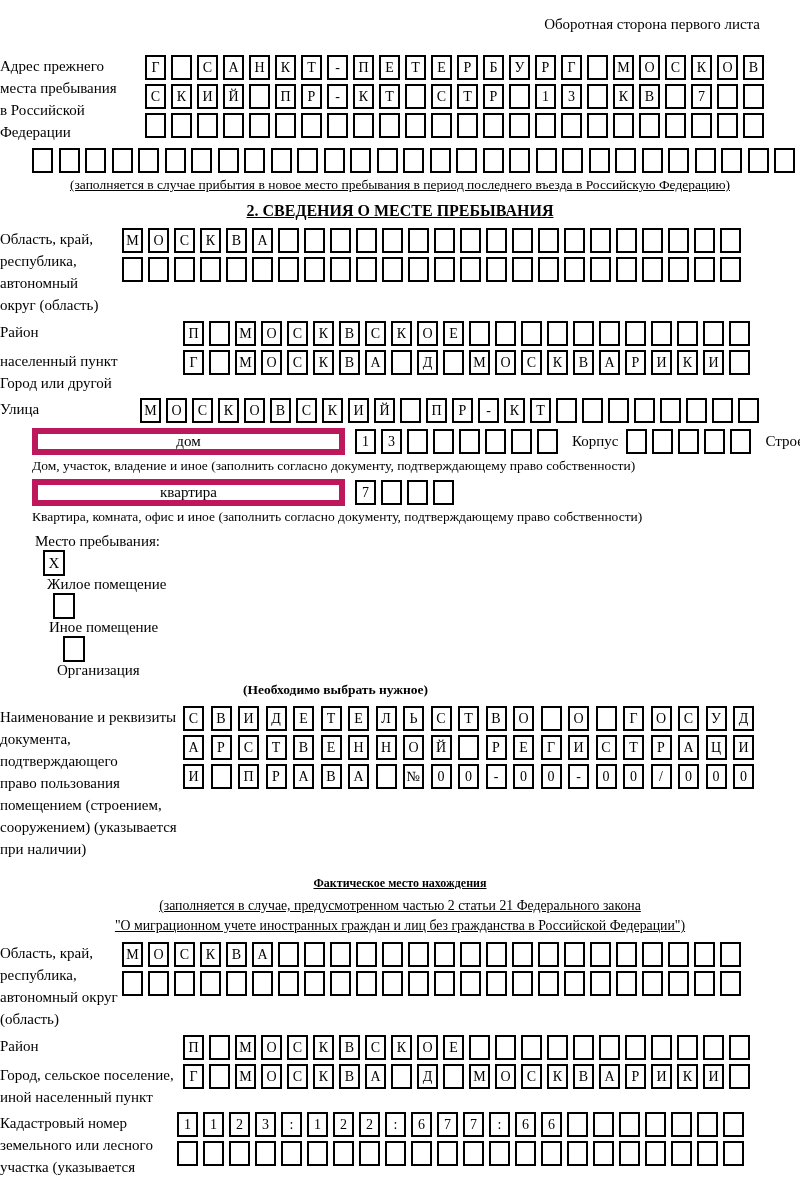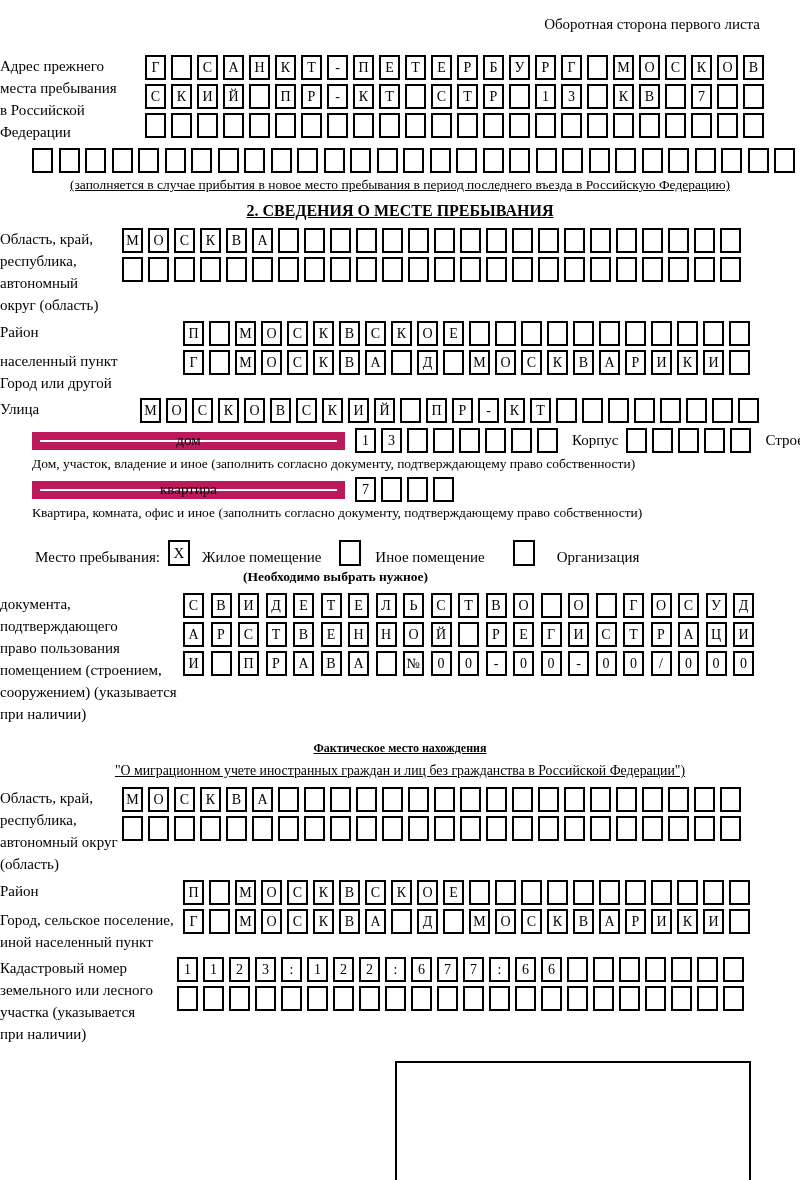--- a/index.html
+++ b/index.html
@@ -20,27 +20,27 @@
     width:21px;height:25px;border:2px solid #000;box-sizing:border-box;
     display:flex;align-items:center;justify-content:center;
     font-size:14px;flex:0 0 auto;background:#fff;
   }
   .fullrow{padding-left:32px;margin-top:5px;}
   .fullrow .boxes{gap:5.5px;}
   .note{font-size:13.5px;margin-top:4px;}
   .h2{font-size:16px;margin-top:9px;}
   .domrow{display:flex;align-items:center;padding-left:32px;margin-top:5px;}
   .widebox{
-    width:313px;height:18px;border:8px solid #be185d;box-sizing:border-box;
+    width:313px;height:27px;border:6px solid #be185d;box-sizing:border-box;
     display:flex;align-items:center;justify-content:center;font-size:15px;flex:0 0 auto;
   }
   .inline-lbl{font-size:15px;margin:0 8px 0 14px;}
   .domrow .boxes{margin-left:10px;}
   .cap{font-size:13.5px;padding-left:35px;margin-top:3px;}
-  .checkrow{display:flex;align-items:flex-end;padding-left:35px;margin-top:19px;font-size:15px;}
+  .checkrow{display:flex;align-items:flex-start;padding-left:35px;margin-top:8px;font-size:15px;flex-direction:column;}
   .cb{
     width:22px;height:26px;border:2px solid #000;box-sizing:border-box;
     display:flex;align-items:center;justify-content:center;font-size:15px;flex:0 0 auto;
   }
   .subnote{font-size:13.5px;margin-left:243px;margin-top:3px;font-weight:bold;}
   .h3{font-size:12px;margin-top:16px;}
   .smallnote{font-size:13.8px;margin-top:5px;line-height:20px;}
   .stampbox{
     width:356px;height:174px;border:2px solid #000;box-sizing:border-box;
     margin:16px 0 0 395px;background:#fff;
@@ -373,20 +373,21 @@
     <span style="margin-left:12px">Жилое помещение</span>
     <span class="cb" style="margin-left:18px"></span>
     <span style="margin-left:14px">Иное помещение</span>
     <span class="cb" style="margin-left:28px"></span>
     <span style="margin-left:22px">Организация</span>
   </div>
   <div class="subnote">(Необходимо выбрать нужное)</div>
 
   <div class="fieldrow mt8">
     <div class="lbl w183">
+        <div>Наименование и реквизиты</div>
         <div>документа, подтверждающего</div>
         <div>право пользования</div>
         <div>помещением (строением,</div>
         <div>сооружением) (указывается</div>
         <div>при наличии)</div>
       </div>
     <div class="boxcol">
       <div class="boxes gapwide">
           <span class="cell">С</span>
           <span class="cell">В</span>
@@ -454,20 +455,21 @@
           <span class="cell">/</span>
           <span class="cell">0</span>
           <span class="cell">0</span>
           <span class="cell">0</span>
         </div>
     </div>
   </div>
 
   <div class="h3 center bold">Фактическое место нахождения</div>
   <div class="smallnote center">
+      <div>(заполняется в случае, предусмотренном частью 2 статьи 21 Федерального закона</div>
       <div>"О миграционном учете иностранных граждан и лиц без гражданства в Российской Федерации")</div>
     </div>
 
   <div class="fieldrow mt6">
     <div class="lbl w122">
         <div>Область, край,</div>
         <div>республика,</div>
         <div>автономный округ</div>
         <div>(область)</div>
       </div>

